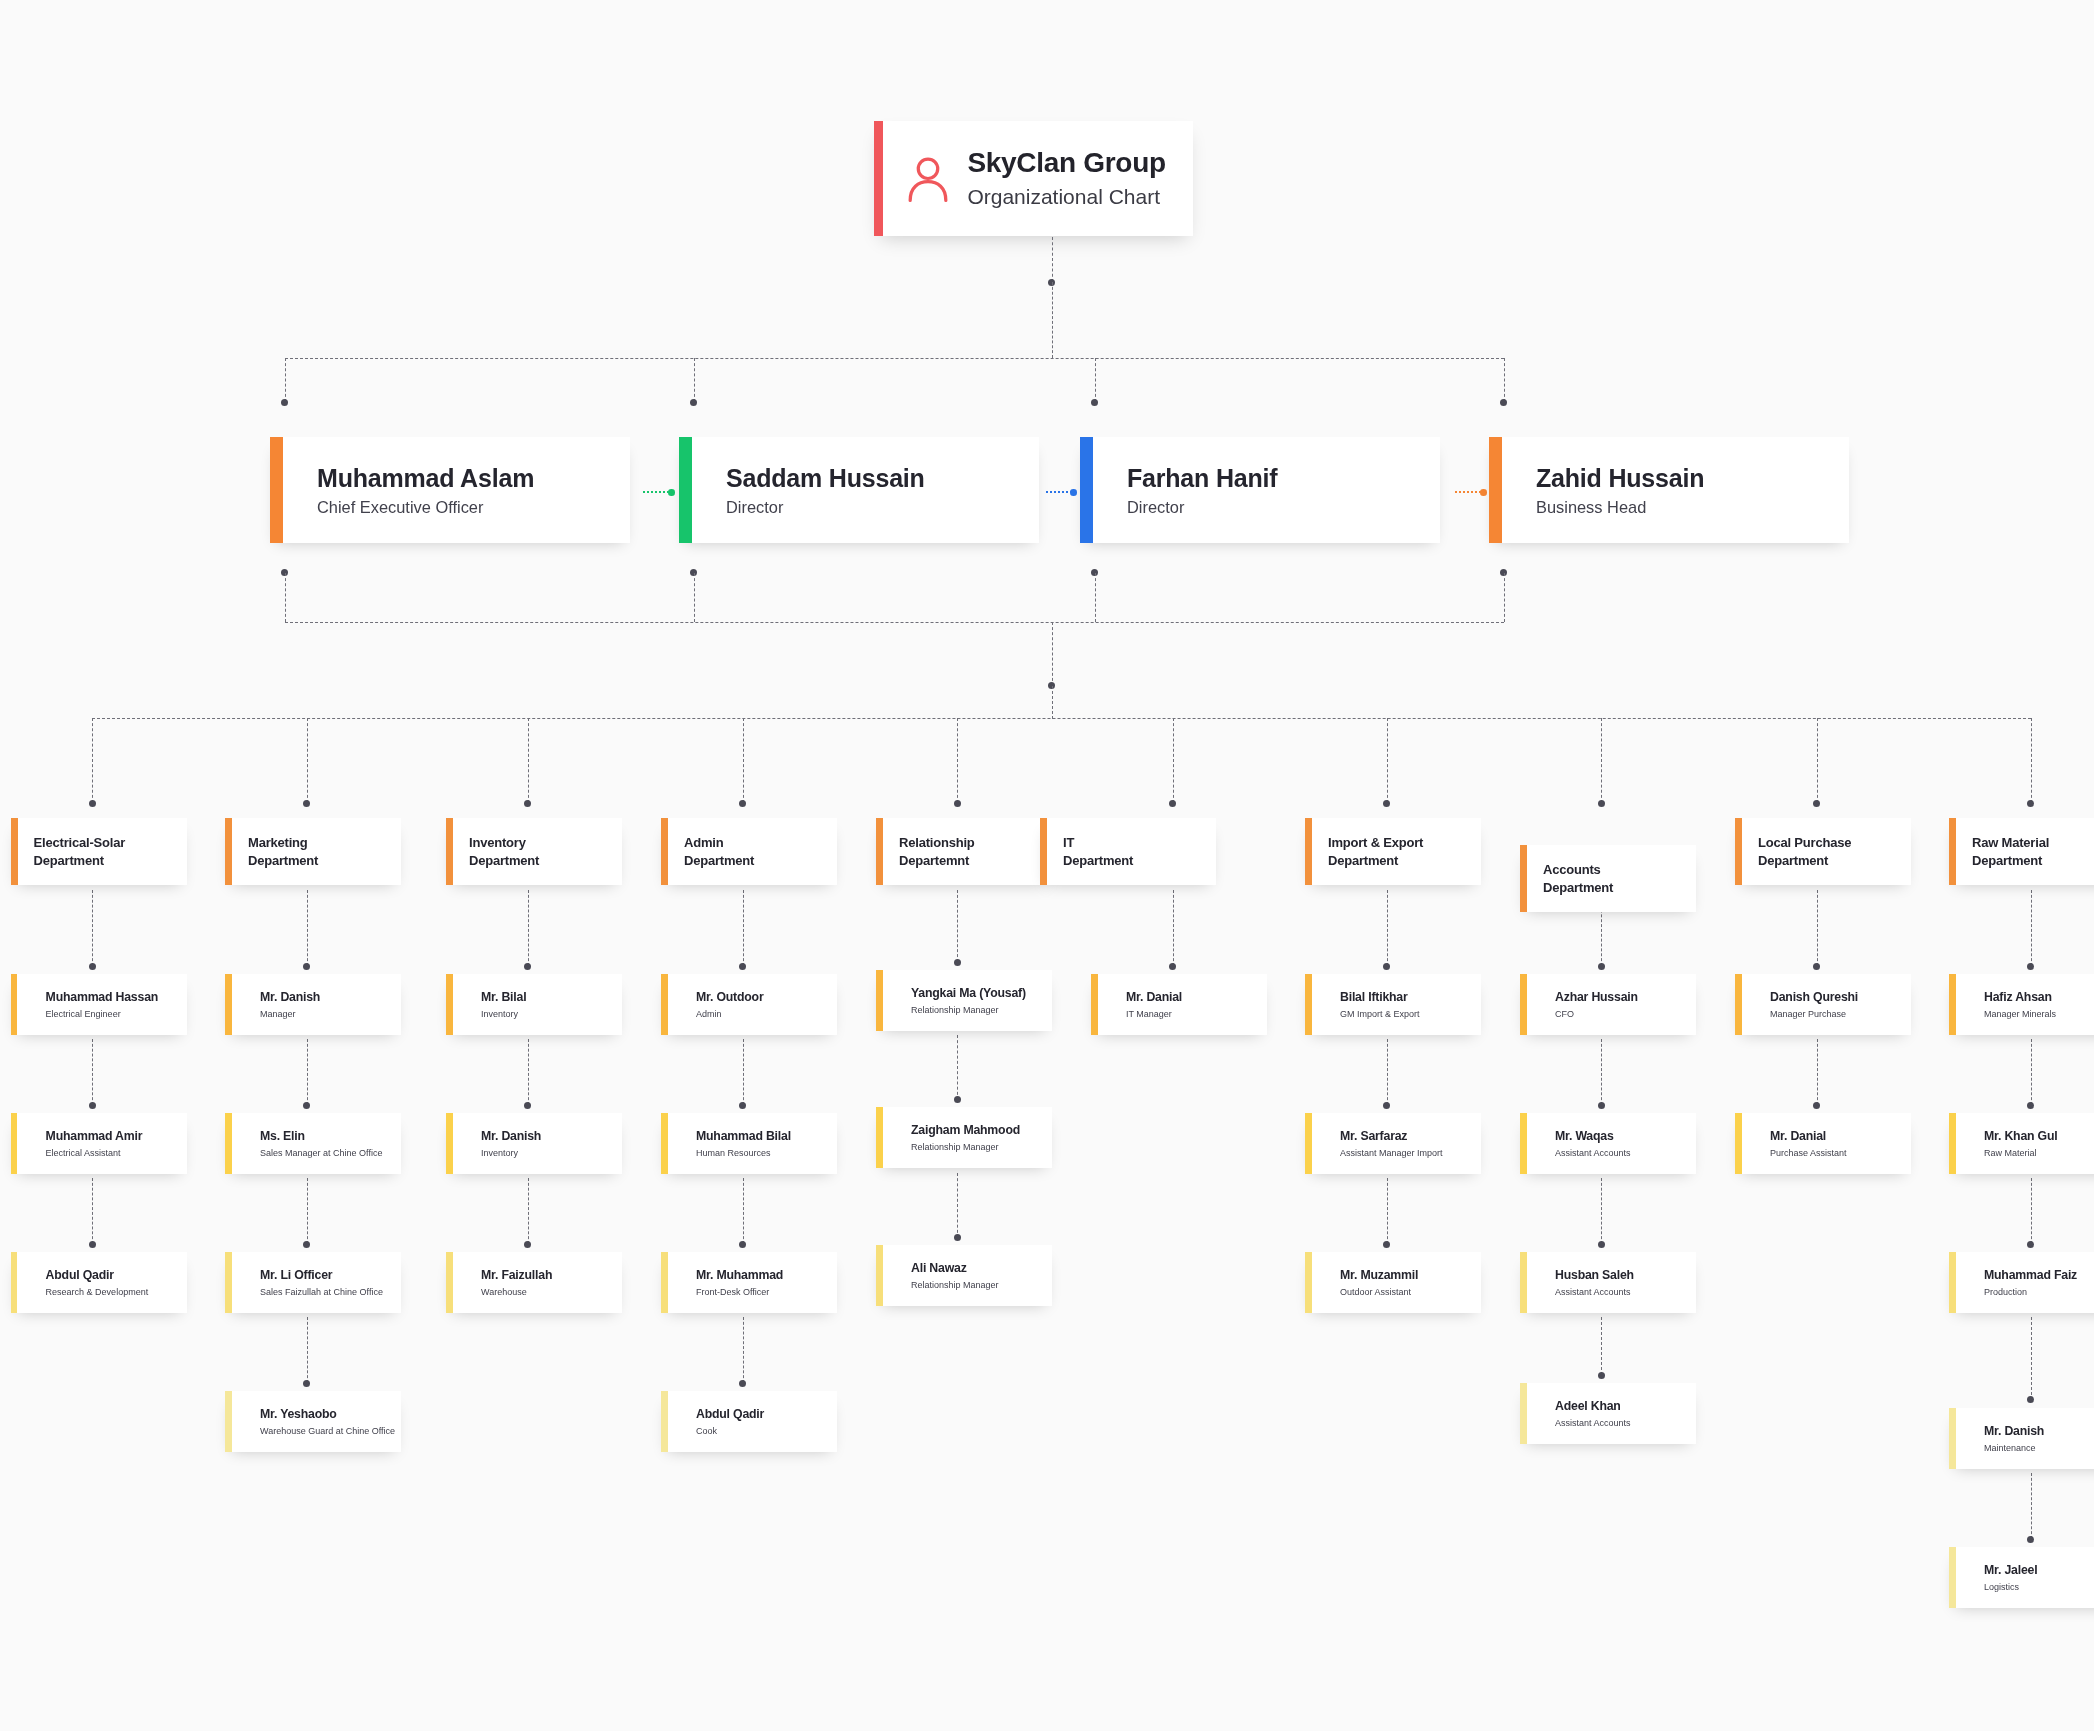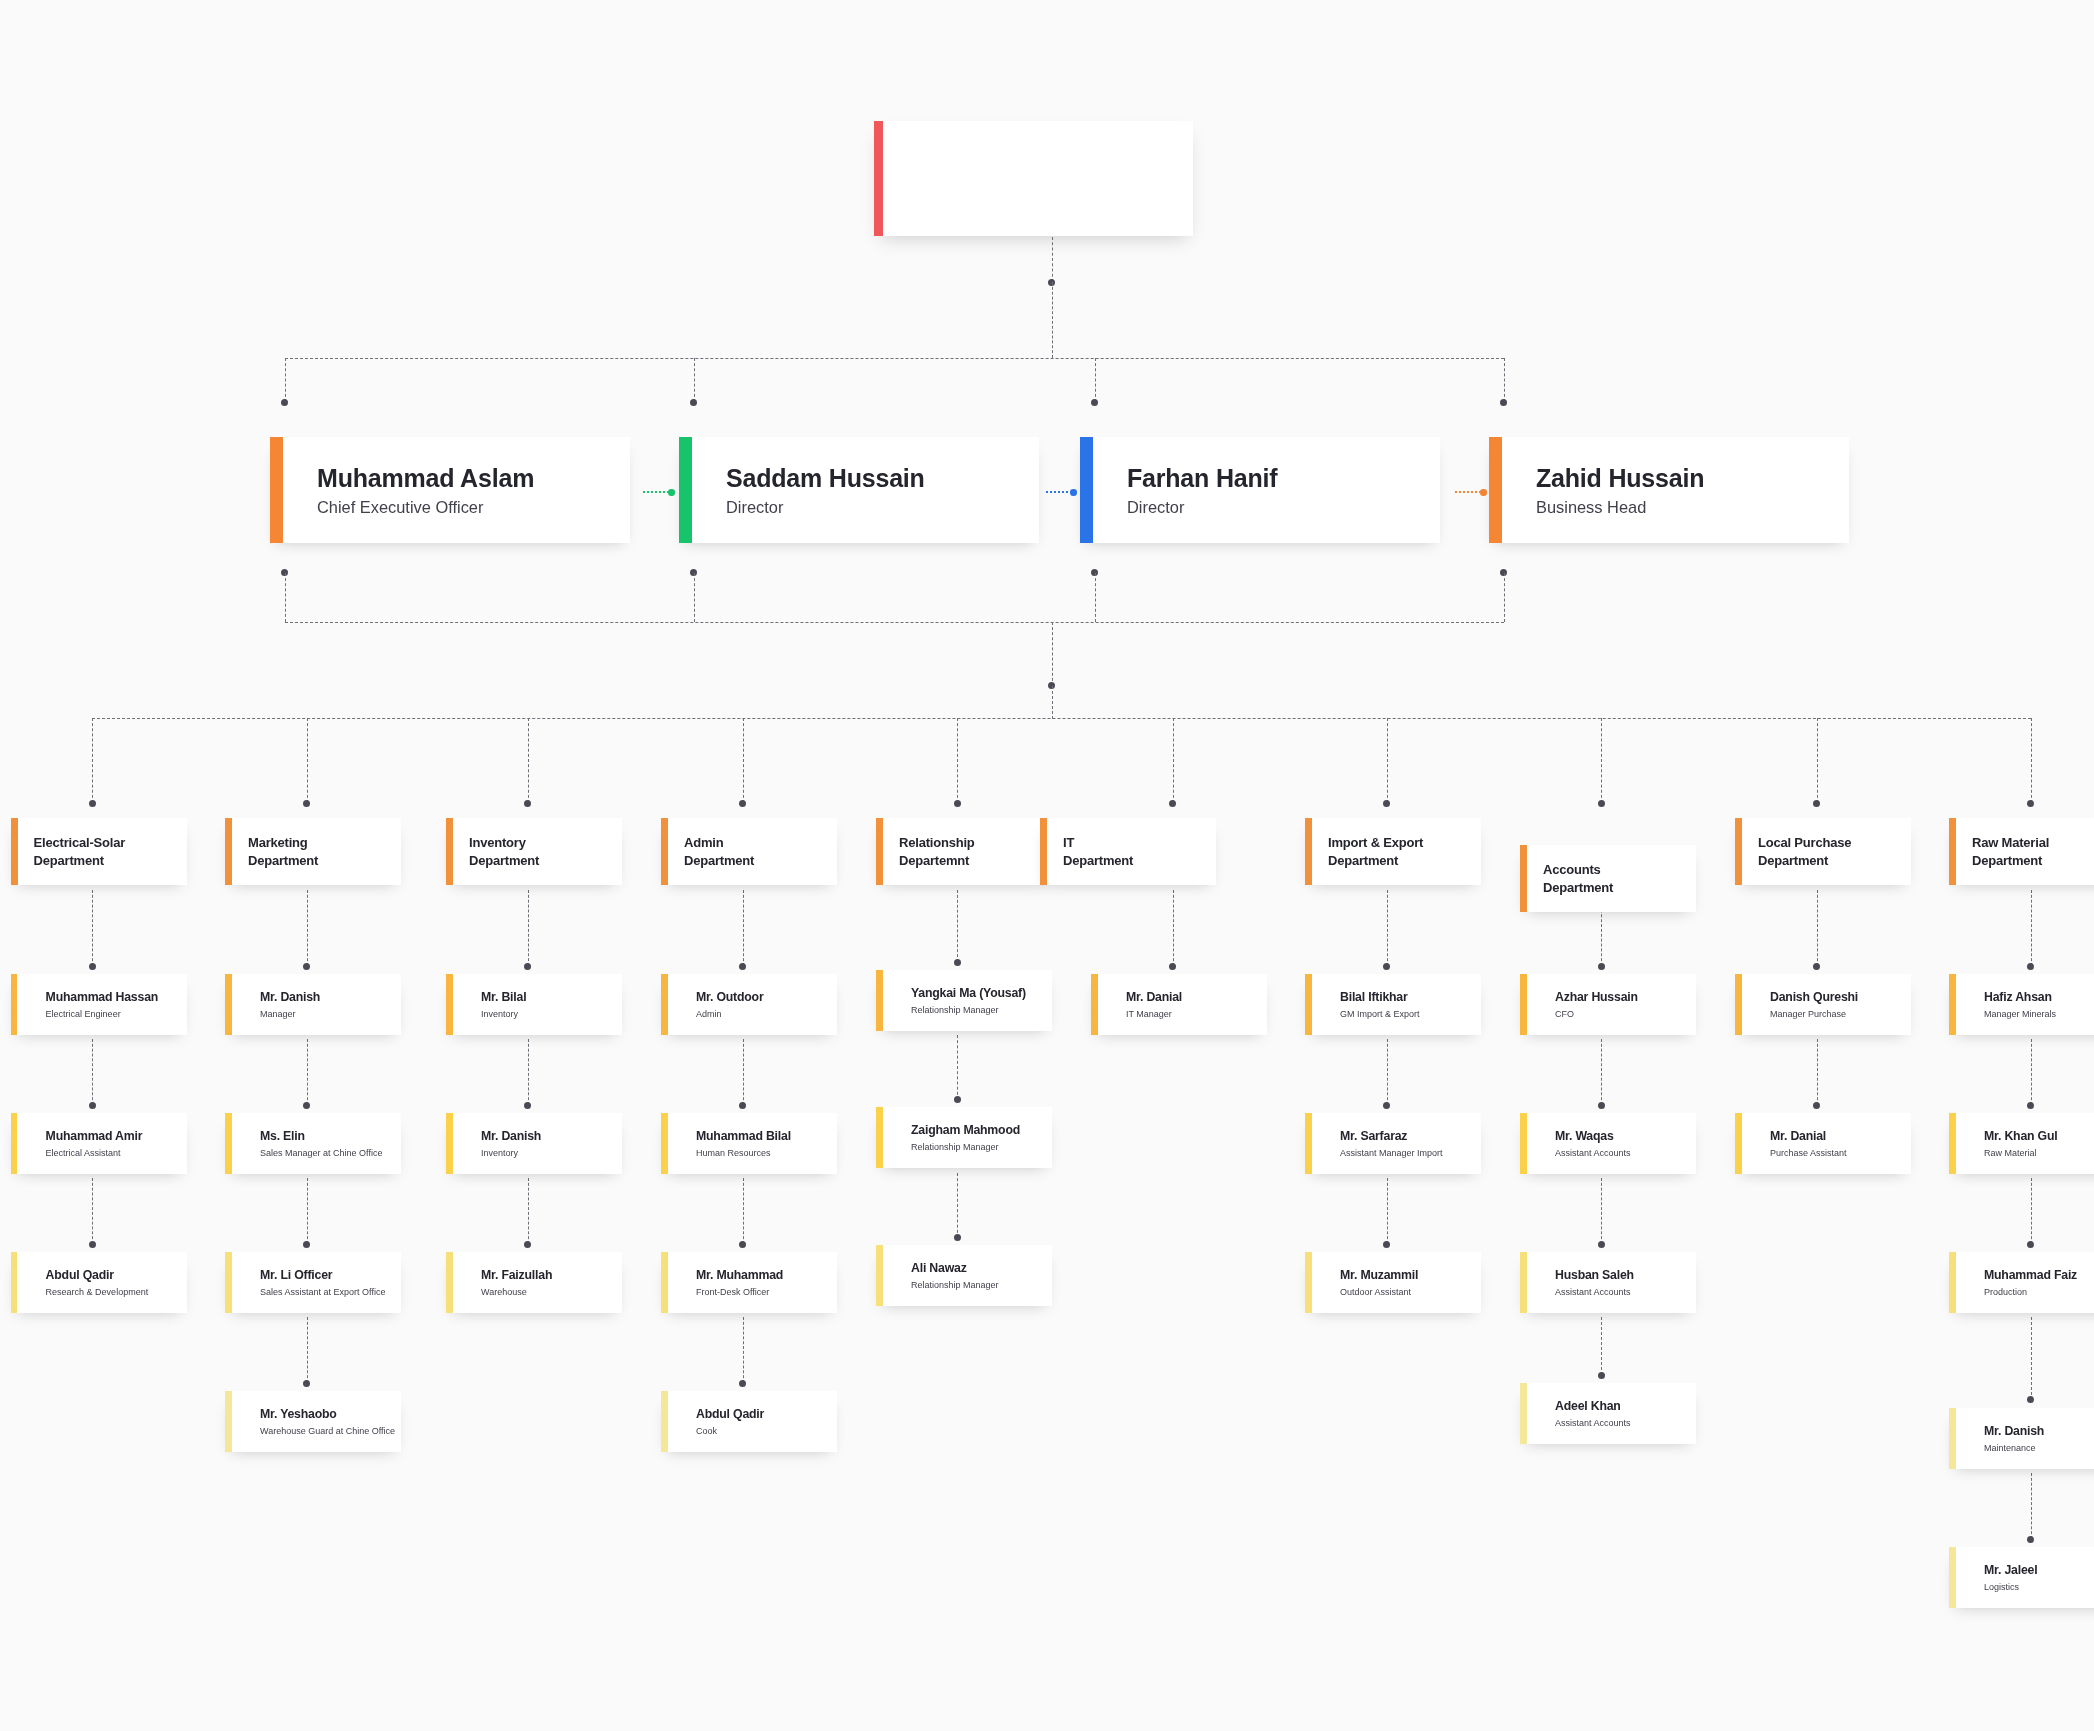--- a/index.html
+++ b/index.html
@@ -85,20 +85,32 @@
   .hline-short{position:absolute;height:0;border-top:2.5px dotted;}
   .dot-sm{position:absolute;width:6.5px;height:6.5px;border-radius:50%;}
 </style>
 </head>
 <body>
 
 <div id="stage">
 
   <div class="brand">
     <div class="brand-bar"></div>
+    <div class="brand-inner">
+      <div class="brand-icon">
+        <svg viewBox="0 0 56 58" width="46" height="47">
+          <circle cx="28" cy="17" r="12" fill="none" stroke="#f0575b" stroke-width="4"></circle>
+          <path d="M6 56 C6 40 16 33 28 33 C40 33 50 40 50 56" fill="none" stroke="#f0575b" stroke-width="4" stroke-linecap="round"></path>
+        </svg>
+      </div>
+      <div class="brand-text">
+        <div class="brand-title">SkyClan Group</div>
+        <div class="brand-sub">Organizational Chart</div>
+      </div>
+    </div>
   </div>
 
   <div id="connectors">
       <div class="hline-short" style="left: 643px; top: 491px; width: 26px; border-top-color: rgb(23, 196, 107);"></div>
       <div class="dot-sm" style="left: 668px; top: 489px; background: rgb(23, 196, 107);"></div>
       <div class="hline-short" style="left: 1046px; top: 491px; width: 26px; border-top-color: rgb(42, 116, 232);"></div>
       <div class="dot-sm" style="left: 1070px; top: 489px; background: rgb(42, 116, 232);"></div>
       <div class="hline-short" style="left: 1455px; top: 491px; width: 26px; border-top-color: rgb(245, 134, 52);"></div>
       <div class="dot-sm" style="left: 1480px; top: 489px; background: rgb(245, 134, 52);"></div>
       <div class="vline" style="left: 1052px; top: 237px; height: 45px;"></div>
@@ -284,21 +296,21 @@
         <div class="bar" style="background: rgb(251, 209, 75);"></div>
         <div class="txt">
           <div class="nm">Ms. Elin</div>
           <div class="rl">Sales Manager at Chine Office</div>
         </div>
       </div>
       <div class="card staff" style="left: 225px; top: 1252px;">
         <div class="bar" style="background: rgb(247, 223, 122);"></div>
         <div class="txt">
           <div class="nm">Mr. Li Officer</div>
-          <div class="rl">Sales Assistant at Export Office</div>
+          <div class="rl">Sales Faizullah at Chine Office</div>
         </div>
       </div>
       <div class="card staff" style="left: 225px; top: 1391px;">
         <div class="bar" style="background: rgb(245, 231, 154);"></div>
         <div class="txt">
           <div class="nm">Mr. Yeshaobo</div>
           <div class="rl">Warehouse Guard at Chine Office</div>
         </div>
       </div>
       <div class="card dept" style="left: 446px; top: 818px;">

